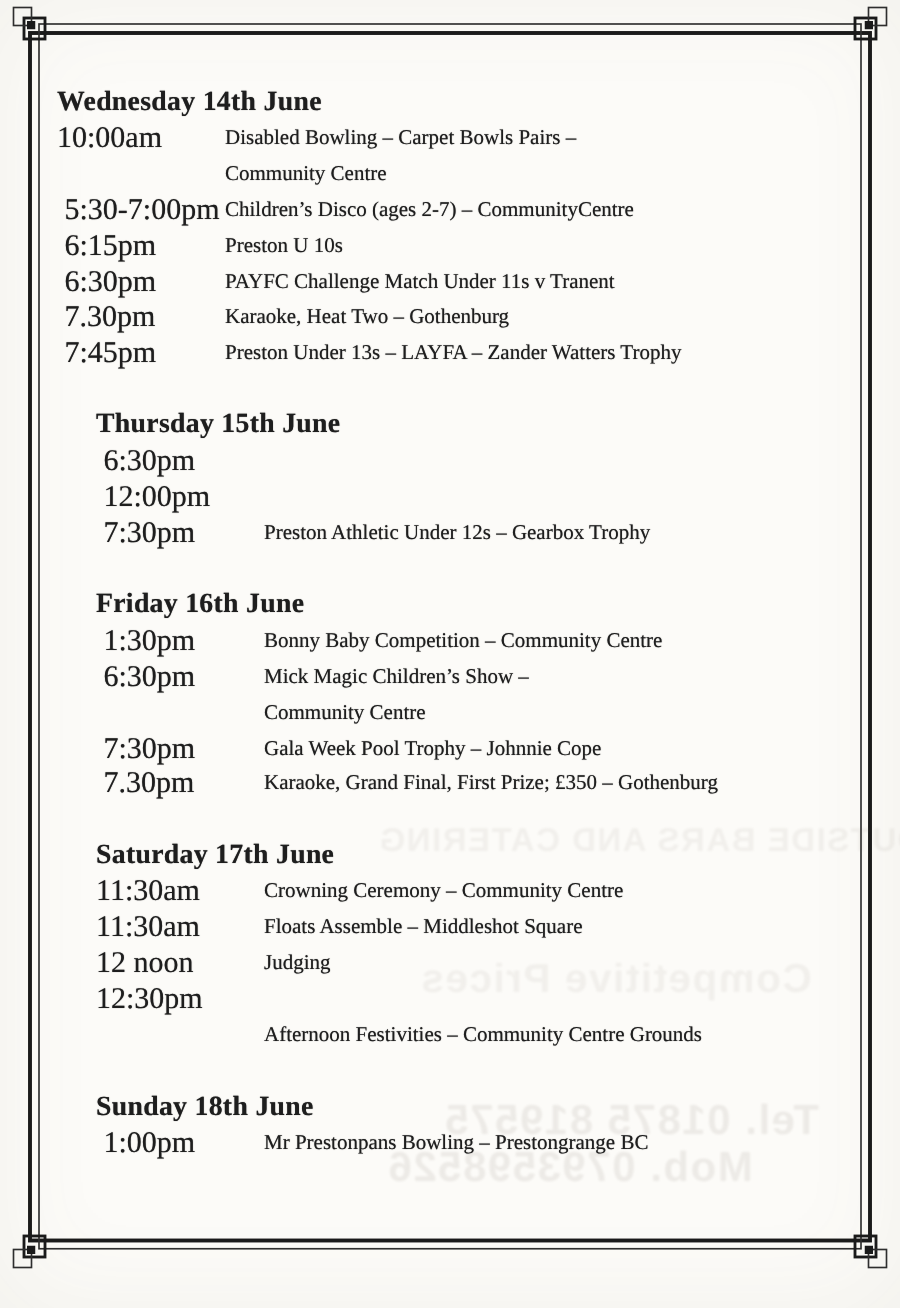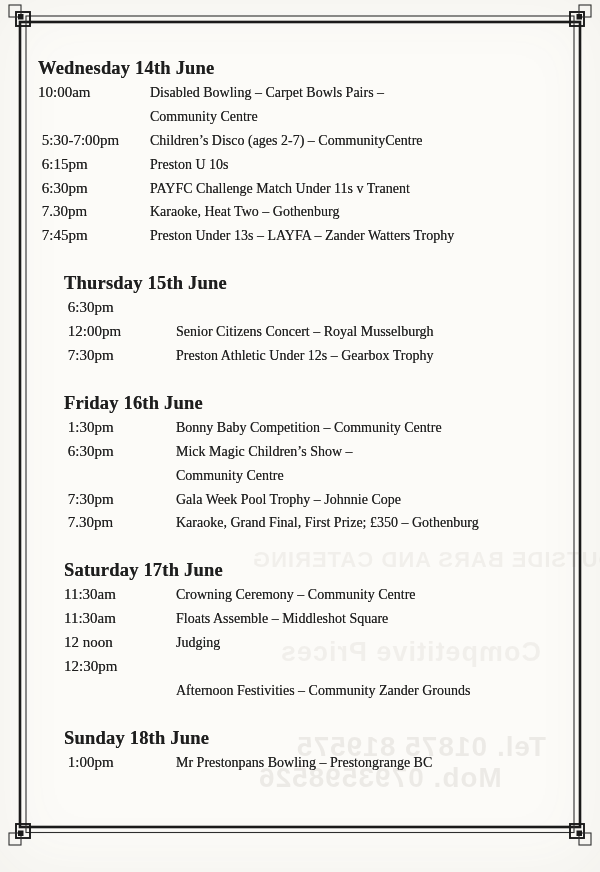--- a/index.html
+++ b/index.html
@@ -19,21 +19,21 @@
     text-shadow:0 0 0.6px rgba(25,25,25,0.7);
   }
   .day + .day{margin-top:24px;margin-left:26px;}
   .day-heading{
     margin:0;font-size:18.5px;line-height:23.9px;
     font-weight:700;letter-spacing:0.2px;
   }
   .event-row{display:flex;align-items:flex-start;}
   .event-time{
     flex:0 0 112px;width:112px;white-space:pre;
-    font-size:15px;line-height:23.9px;
+    font-size:20px;line-height:23.9px;
   }
   .event-desc{flex:1;font-size:14px;line-height:23.9px;}
   .desc-line{display:block;}
   .ghost{
     position:absolute;white-space:nowrap;
     transform:scaleX(-1);
     font-family:"Liberation Sans", sans-serif;font-weight:700;
     color:#6b5e52;filter:blur(0.7px);letter-spacing:1px;
   }
 </style>
@@ -121,23 +121,20 @@
 
   <section class="day">
     <h2 class="day-heading">Thursday 15th June</h2>
     <div class="events">
   <div class="event-row">
     <div class="event-time"> 6:30pm</div>
   </div>
 
   <div class="event-row">
     <div class="event-time"> 12:00pm</div>
-    <div class="event-desc">
-              <span class="desc-line">Senior Citizens Concert – Royal Musselburgh</span>
-            </div>
   </div>
 
   <div class="event-row">
     <div class="event-time"> 7:30pm</div>
     <div class="event-desc">
               <span class="desc-line">Preston Athletic Under 12s – Gearbox Trophy</span>
             </div>
   </div>
 </div>
   </section>
@@ -201,21 +198,21 @@
             </div>
   </div>
 
   <div class="event-row">
     <div class="event-time">12:30pm</div>
   </div>
 
   <div class="event-row">
     <div class="event-time"></div>
     <div class="event-desc">
-              <span class="desc-line">Afternoon Festivities – Community Zander Grounds</span>
+              <span class="desc-line">Afternoon Festivities – Community Centre Grounds</span>
             </div>
   </div>
 </div>
   </section>
 
   <section class="day">
     <h2 class="day-heading">Sunday 18th June</h2>
     <div class="events">
   <div class="event-row">
     <div class="event-time"> 1:00pm</div>

